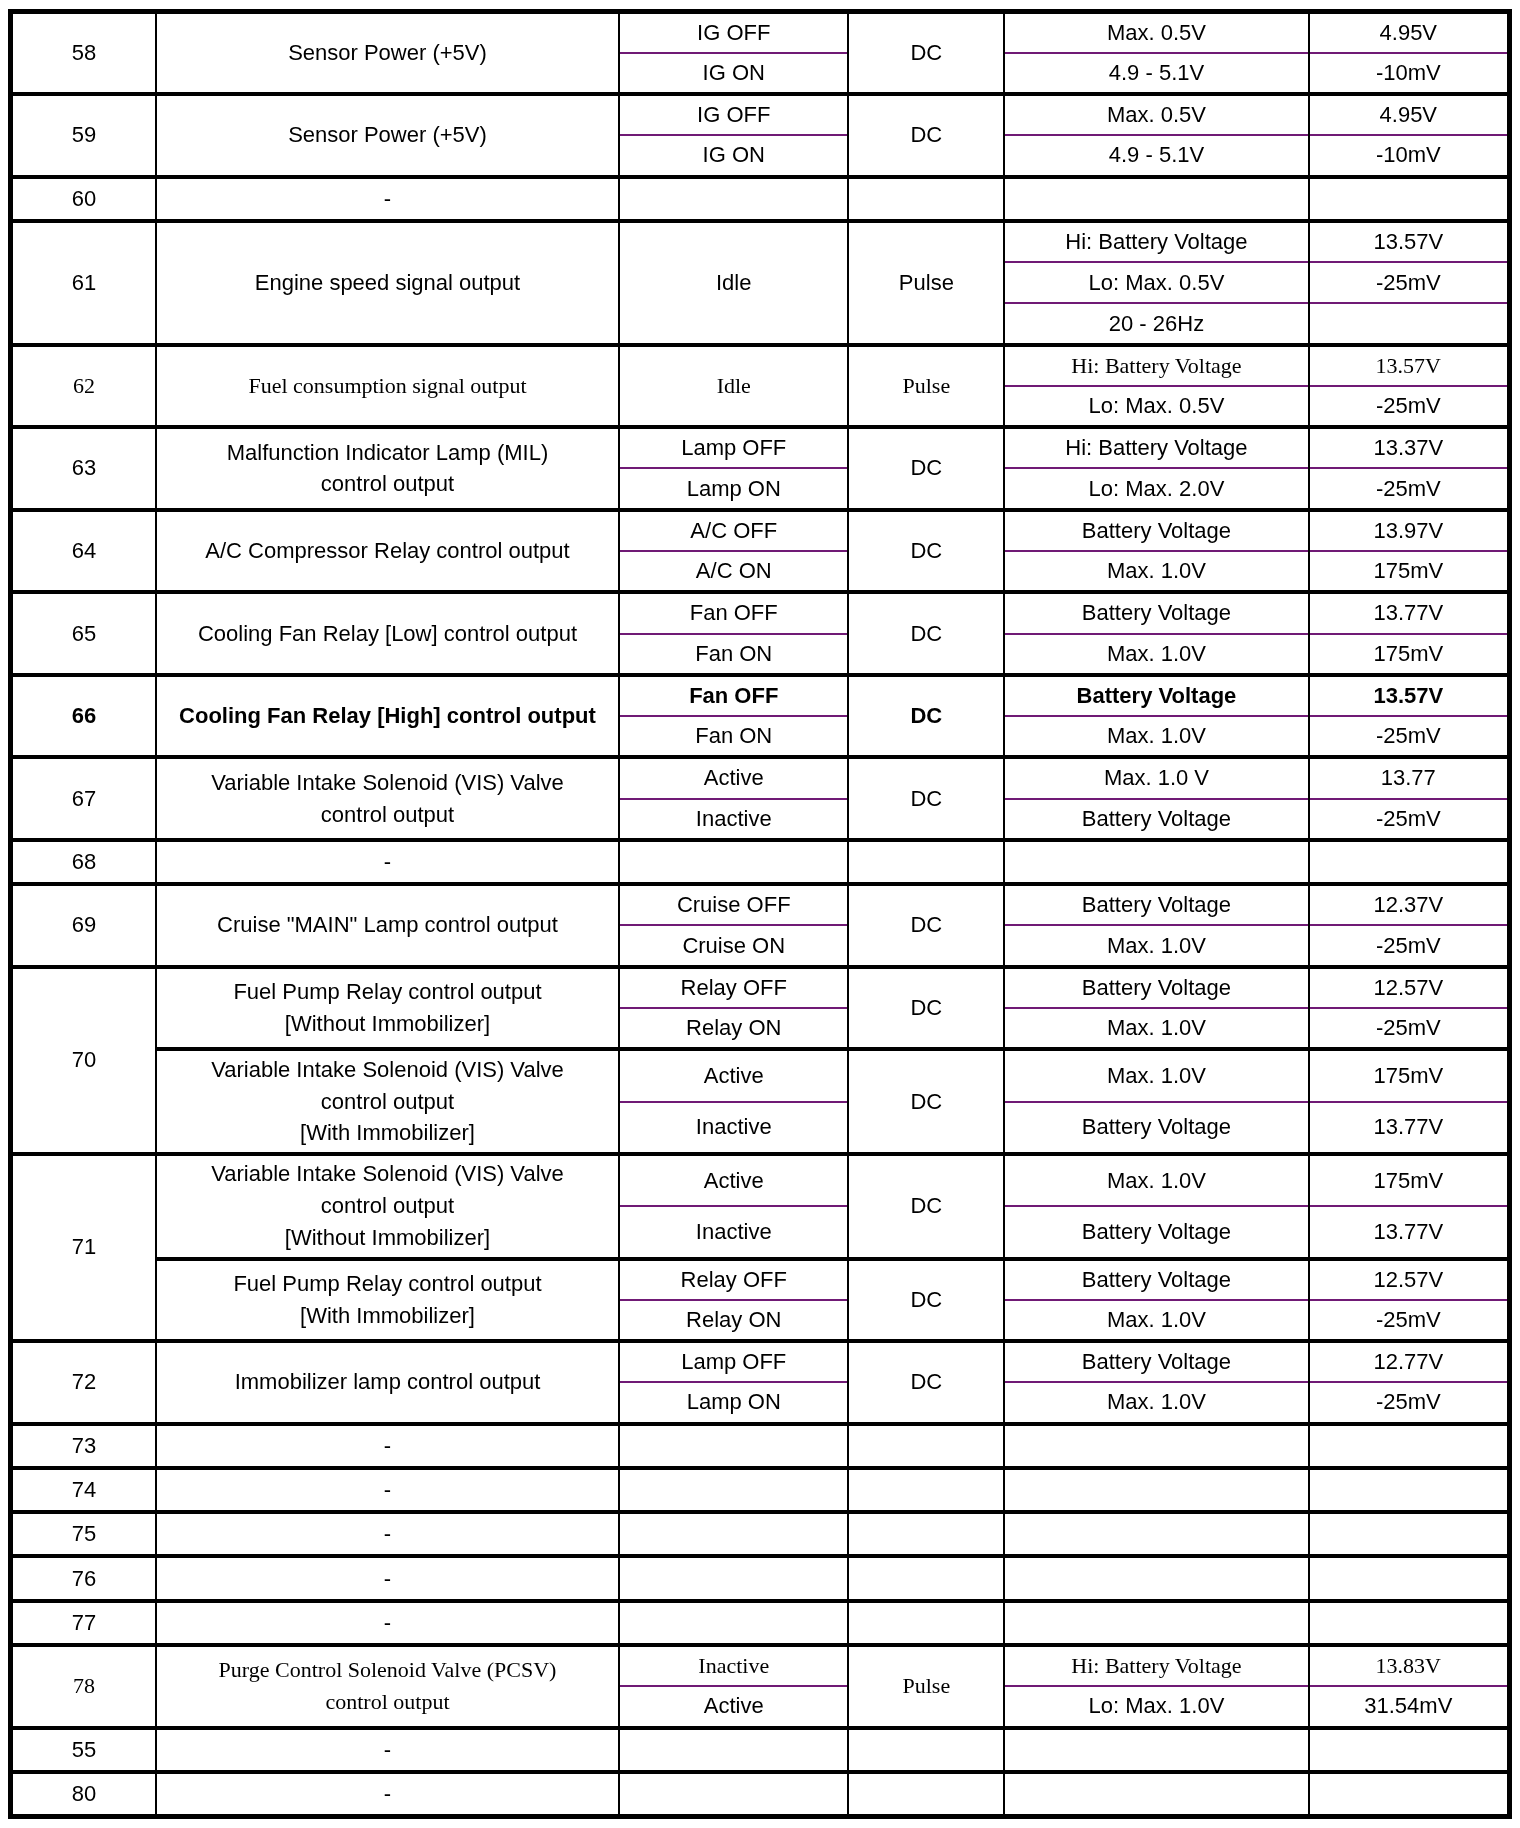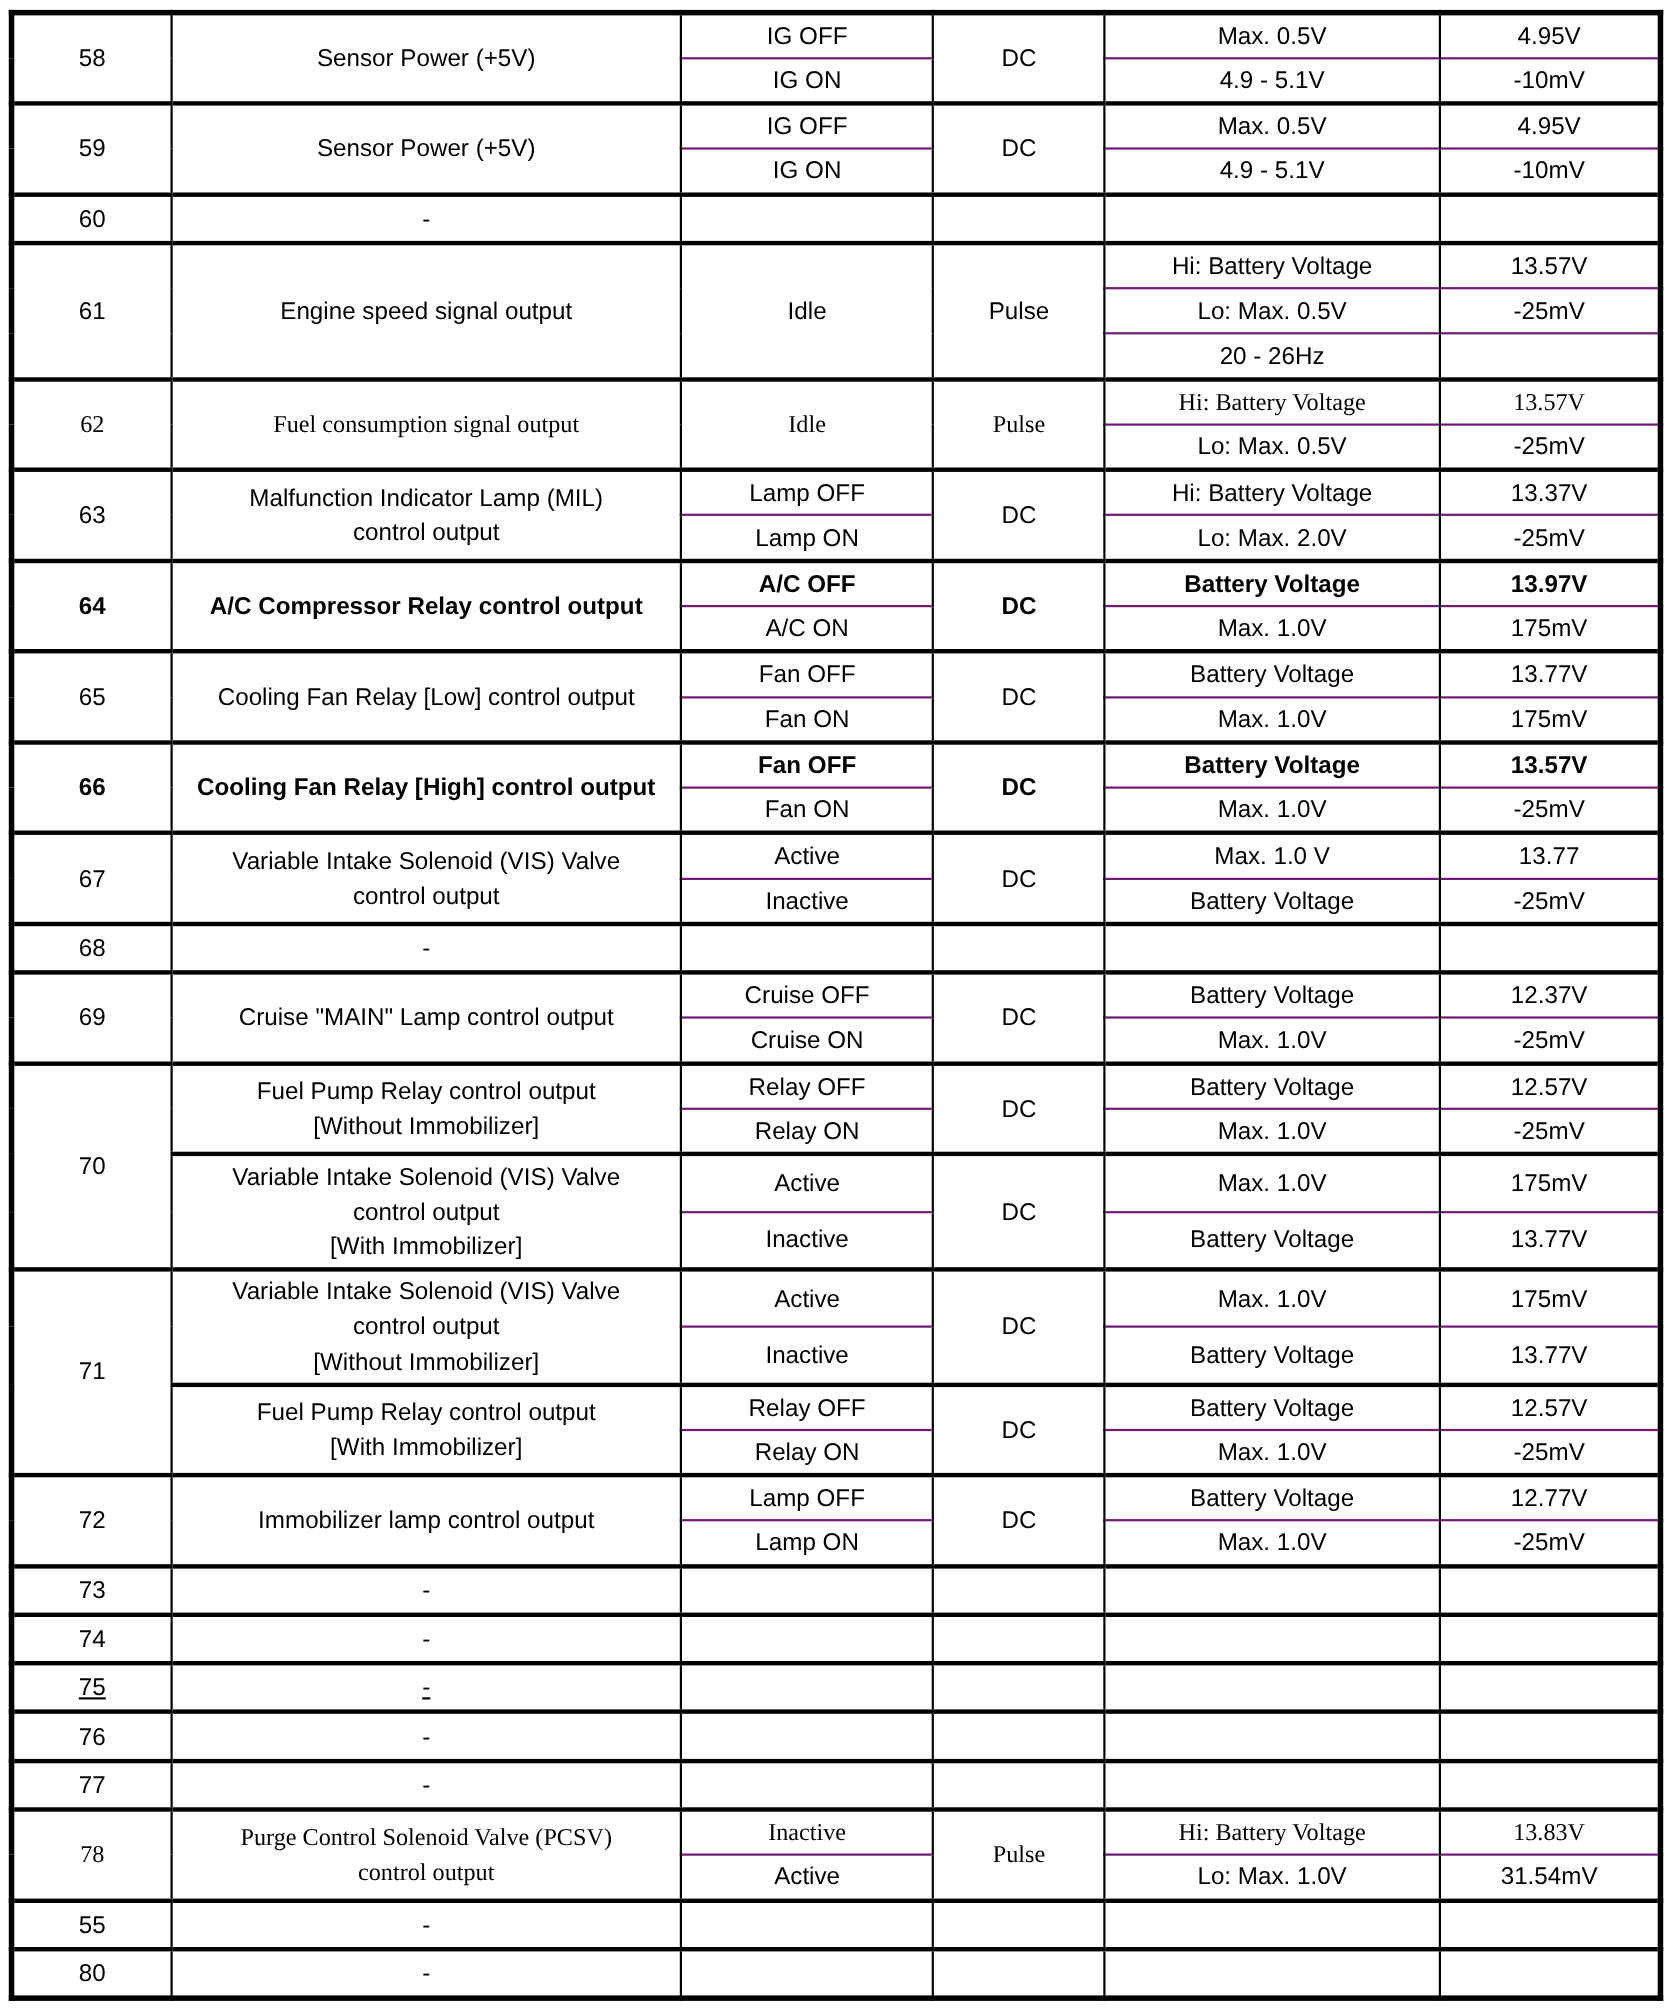--- a/index.html
+++ b/index.html
@@ -127,21 +127,21 @@
         <td class="c-cond">Lamp OFF</td>
         <td rowspan="2" class="c-type">DC</td>
         <td class="c-spec">Hi: Battery Voltage</td>
         <td class="c-val">13.37V</td>
       </tr>
       <tr class="sub" style="height: 41px;">
         <td class="c-cond">Lamp ON</td>
         <td class="c-spec">Lo: Max. 2.0V</td>
         <td class="c-val">-25mV</td>
       </tr>
-      <tr class="major-start" style="height: 41px; font-weight: bold;">
+      <tr class="major-start" style="height: 41px;">
         <td rowspan="2" class="c-pin">64</td>
         <td rowspan="2" class="c-desc">A/C Compressor Relay control output</td>
         <td class="c-cond">A/C OFF</td>
         <td rowspan="2" class="c-type">DC</td>
         <td class="c-spec">Battery Voltage</td>
         <td class="c-val">13.97V</td>
       </tr>
       <tr class="sub" style="height: 41px;">
         <td class="c-cond">A/C ON</td>
         <td class="c-spec">Max. 1.0V</td>
@@ -286,21 +286,21 @@
         <td class="c-val"></td>
       </tr>
       <tr class="major-start" style="height: 44px;">
         <td class="c-pin">74</td>
         <td class="c-desc dash">-</td>
         <td class="c-cond"></td>
         <td class="c-type"></td>
         <td class="c-spec"></td>
         <td class="c-val"></td>
       </tr>
-      <tr class="major-start" style="height: 44px; text-decoration: underline;">
+      <tr class="major-start" style="height: 44px;">
         <td class="c-pin">75</td>
         <td class="c-desc dash">-</td>
         <td class="c-cond"></td>
         <td class="c-type"></td>
         <td class="c-spec"></td>
         <td class="c-val"></td>
       </tr>
       <tr class="major-start" style="height: 44px;">
         <td class="c-pin">76</td>
         <td class="c-desc dash">-</td>

